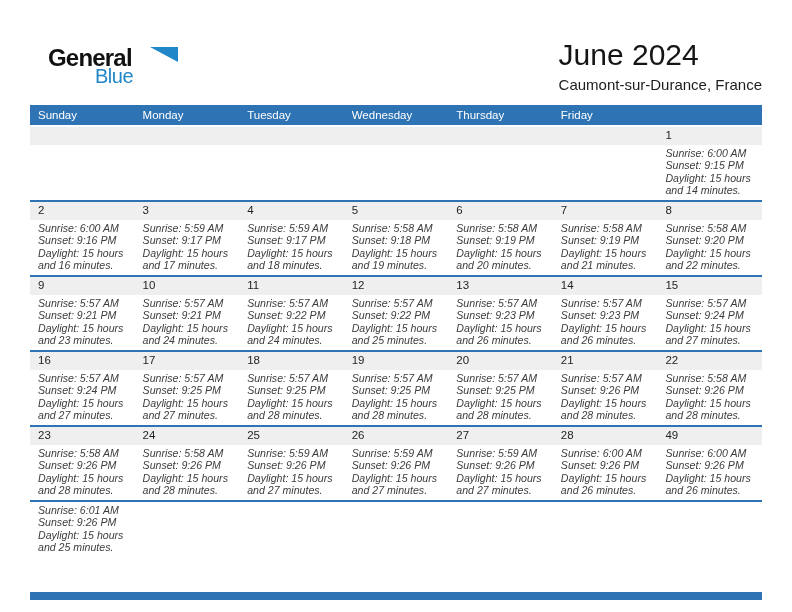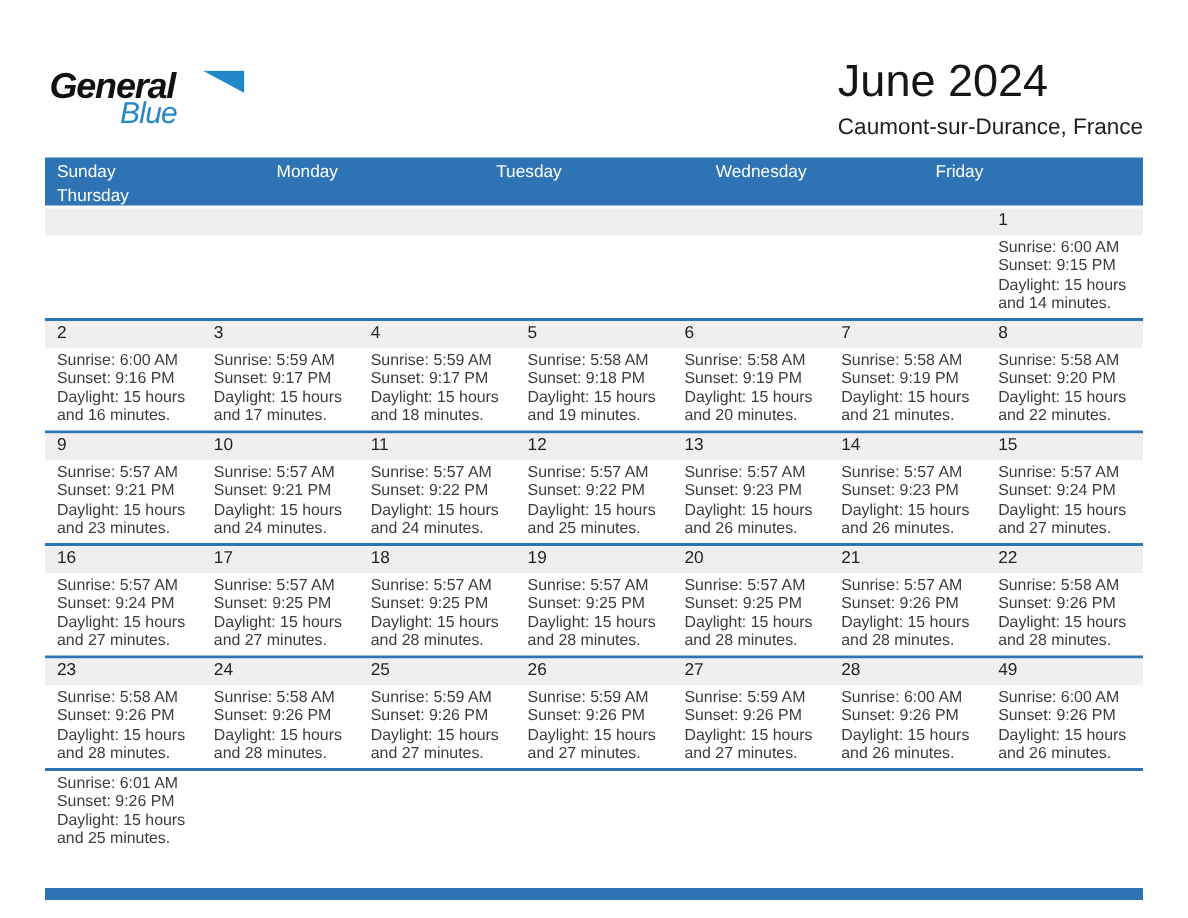--- a/index.html
+++ b/index.html
@@ -1,43 +1,43 @@
 <!DOCTYPE html>
 <html style="--accent: #2E74B5; --strip: #EFEFEF; --logo-blue: #2287C8;"><head>
 <meta charset="utf-8">
 <style>
   html,body{margin:0;padding:0;background:#ffffff;}
   .page{position:relative;width:792px;height:612px;background:#fff;overflow:hidden;
         font-family:"Liberation Sans",sans-serif;color:#1a1a1a;}
 
   
-  .logo{position:absolute;left:33px;top:46px;width:140px;font-style:italic;}
+  .logo{position:absolute;left:48px;top:46px;width:140px;}
   .logo-general{font-size:24px;font-weight:700;letter-spacing:-0.8px;color:#111;line-height:1;}
   .logo-tri{position:absolute;left:102px;top:1px;width:28px;height:15px;background:var(--logo-blue);
             clip-path:polygon(0 0,100% 0,100% 100%);}
   .logo-blue{font-size:20px;font-weight:400;letter-spacing:-0.5px;color:var(--logo-blue);
              margin:-4px 0 0 47px;line-height:1;}
 
   
   .titles{position:absolute;right:30px;top:38px;}
   .month-title{font-size:30px;font-weight:400;color:#151515;line-height:1.15;}
   .location{font-size:15px;font-weight:400;color:#1d1d1d;margin-top:3px;}
 
   
   .cal{position:absolute;left:30px;top:105px;width:732px;}
-  .weekday-row{display:grid;grid-template-columns:repeat(5,1fr);background:var(--accent);height:32px;}
+  .weekday-row{display:grid;grid-template-columns:repeat(7,1fr);background:var(--accent);height:20px;}
   .wd{color:#ffffff;font-size:11.5px;padding:4px 0 0 8px;overflow:hidden;white-space:nowrap;}
   .weeks{margin-top:2px;}
   .week{border-top:2px solid var(--accent);}
   .week:first-child{border-top:none;}
   .strip{display:grid;grid-template-columns:repeat(7,1fr);background:var(--strip);height:18px;}
   .num{font-size:11.5px;color:#1f1f1f;padding:2px 0 0 8px;}
   .wbody{display:grid;grid-template-columns:repeat(7,1fr);height:55px;background:#fff;}
   .info{padding:2px 3px 0 8px;font-size:10.6px;line-height:12.4px;color:#3c3c3c;
-        overflow:hidden;white-space:nowrap;}
+        overflow:hidden;white-space:nowrap;font-style:italic;}
 
   .footer-bar{position:absolute;left:30px;top:592px;width:732px;height:8px;background:var(--accent);}
 </style>
 </head>
 <body>
 
 <div class="page">
 
   <div class="logo">
     <div class="logo-general">General</div>
@@ -49,22 +49,22 @@
     <div class="month-title">June 2024</div>
     <div class="location">Caumont-sur-Durance, France</div>
   </div>
 
   <div class="cal">
     <div class="weekday-row">
         <div class="wd">Sunday</div>
         <div class="wd">Monday</div>
         <div class="wd">Tuesday</div>
         <div class="wd">Wednesday</div>
+        <div class="wd">Thursday</div>
         <div class="wd">Friday</div>
-        <div class="wd">Thursday</div>
       </div>
     <div class="weeks">
         <div class="week">
           <div class="strip">
             <div class="num"></div>
             <div class="num"></div>
             <div class="num"></div>
             <div class="num"></div>
             <div class="num"></div>
             <div class="num"></div>

